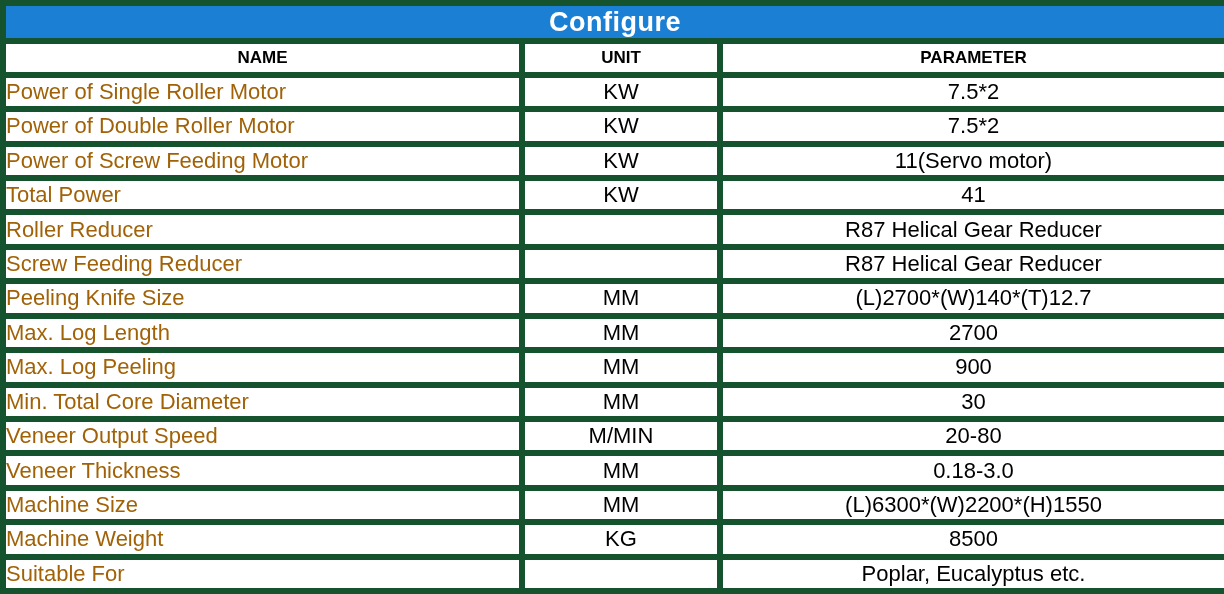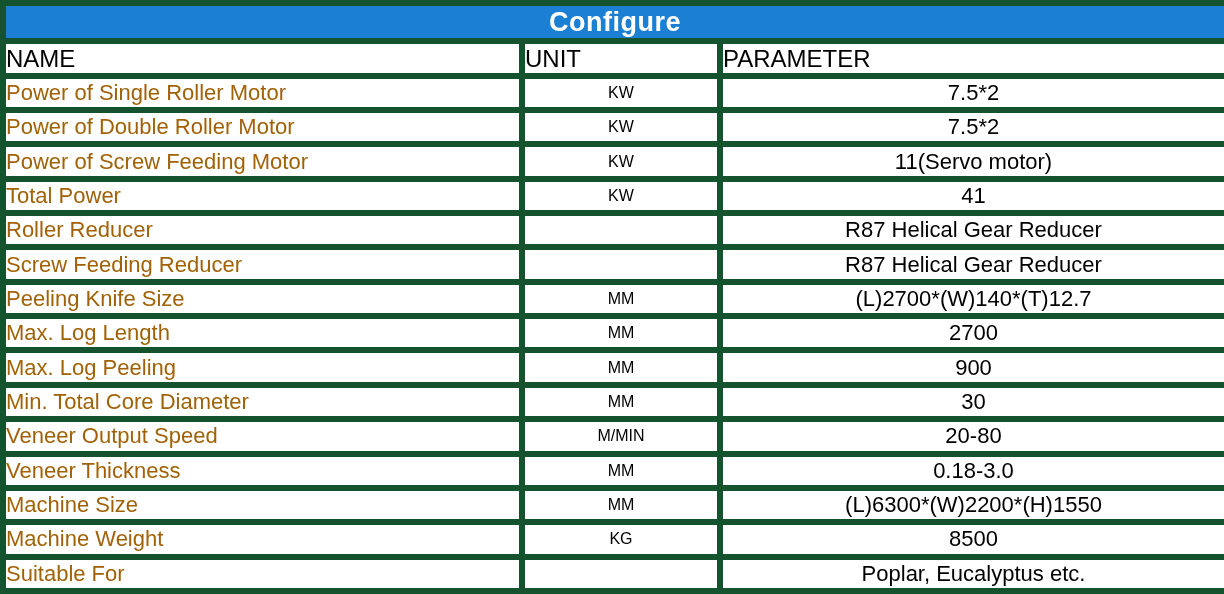--- a/index.html
+++ b/index.html
@@ -28,36 +28,36 @@
     background: #1b7fd4;
     color: #ffffff;
     font-size: 27px;
     font-weight: bold;
     text-align: center;
     height: 38px;
     letter-spacing: 0.5px;
     border: 1px solid #000000;
   }
   .header-cell {
-    font-size: 24px;
-    text-align: left;
+    font-size: 17px;
+    text-align: center;
     height: 33px;
     color: #000000;
-    font-weight: normal;
+    font-weight: bold;
   }
   .name-cell {
     font-size: 22px;
     text-align: left;
     padding-left: 6px;
     color: #a16207;
     white-space: nowrap;
     height: 34px;
   }
   .unit-cell {
-    font-size: 16px;
+    font-size: 22px;
     text-align: center;
     color: #000000;
     height: 34px;
   }
   .param-cell {
     font-size: 22px;
     text-align: center;
     color: #000000;
     height: 34px;
   }

